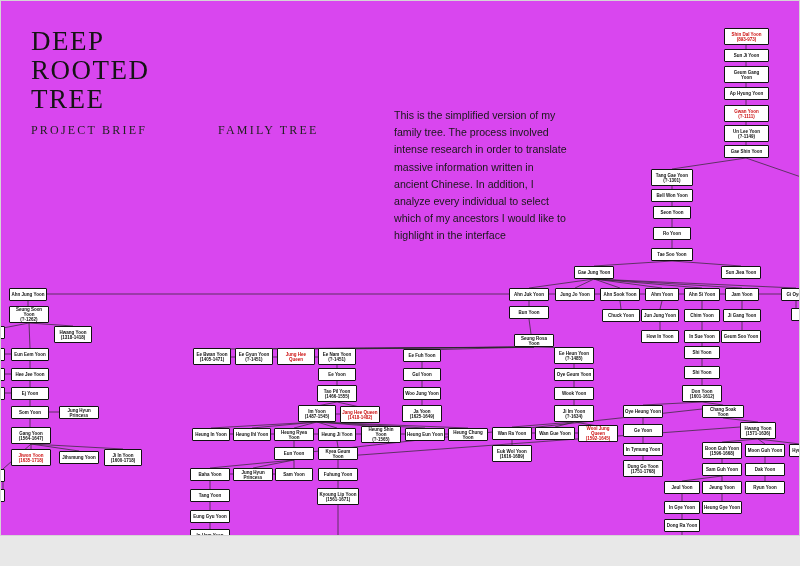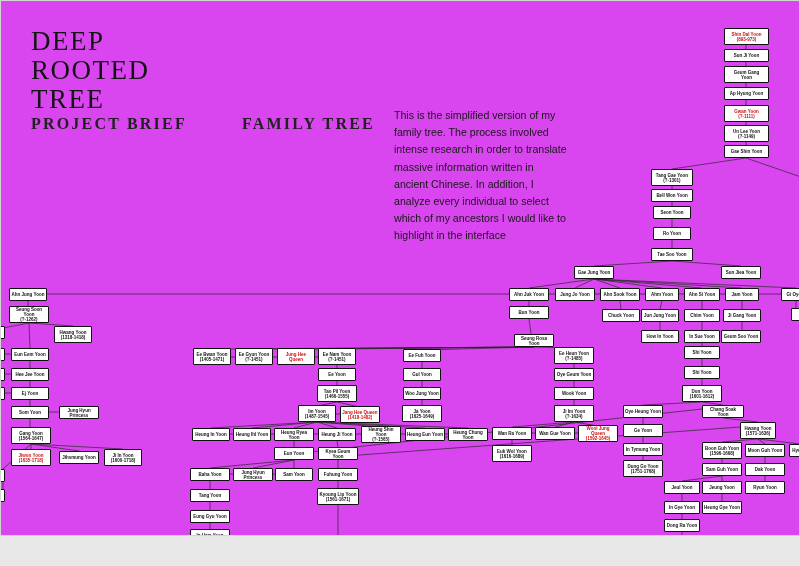--- a/index.html
+++ b/index.html
@@ -4,25 +4,25 @@
 <style>
   html,body{margin:0;padding:0;background:#e8e8e8;}
   #page{position:relative;width:800px;height:536px;background:#d946ef;overflow:hidden;
         border:1px solid #d5d5d5;box-sizing:border-box;
         font-family:"Liberation Sans",sans-serif;}
   
   .title{position:absolute;left:30px;top:26px;
          font-family:"Liberation Serif",serif;font-size:27px;line-height:29px;
          letter-spacing:1.5px;color:#141414;font-weight:500;}
   .col{position:absolute;top:106px;color:#1c1c1c;}
-  .col h3{margin:8px 0 12px 0;font-family:"Liberation Serif",serif;font-size:16px;
-          letter-spacing:2.2px;font-weight:700;color:#222;}
+  .col h3{margin:16px 0 12px 0;font-family:"Liberation Serif",serif;font-size:12px;
+          letter-spacing:2.2px;font-weight:400;color:#222;}
   .col p{margin:0;font-size:10.6px;line-height:17.2px;color:#181818;}
   #col1{left:30px;width:168px;}
-  #col2{left:204px;width:170px;text-align:right;}
+  #col2{left:217px;width:170px;}
   #col3{left:393px;width:176px;}
   
   #tree-lines{position:absolute;left:0;top:0;width:800px;height:566px;}
   .node{position:absolute;box-sizing:border-box;background:#fff;border:1px solid #111;
         border-radius:1px;display:flex;align-items:center;justify-content:center;
         text-align:center;font-weight:bold;font-size:4.5px;line-height:5px;
         color:#111;white-space:pre-line;overflow:hidden;padding:1px;}
   .node.red{color:#cc1111;}
 </style>
 </head>

